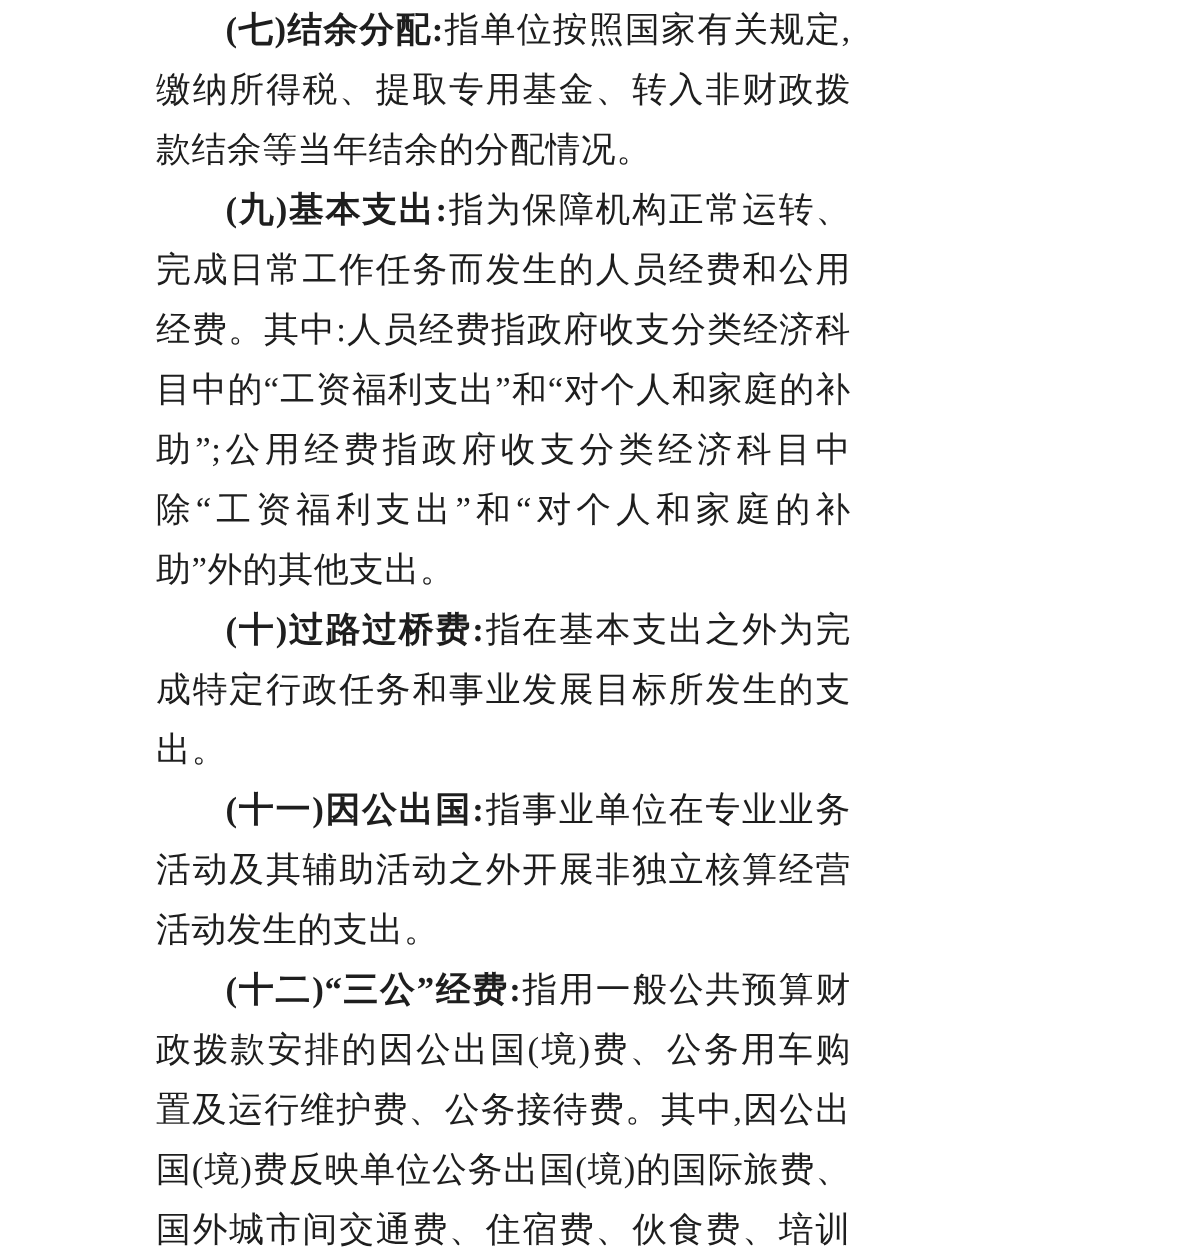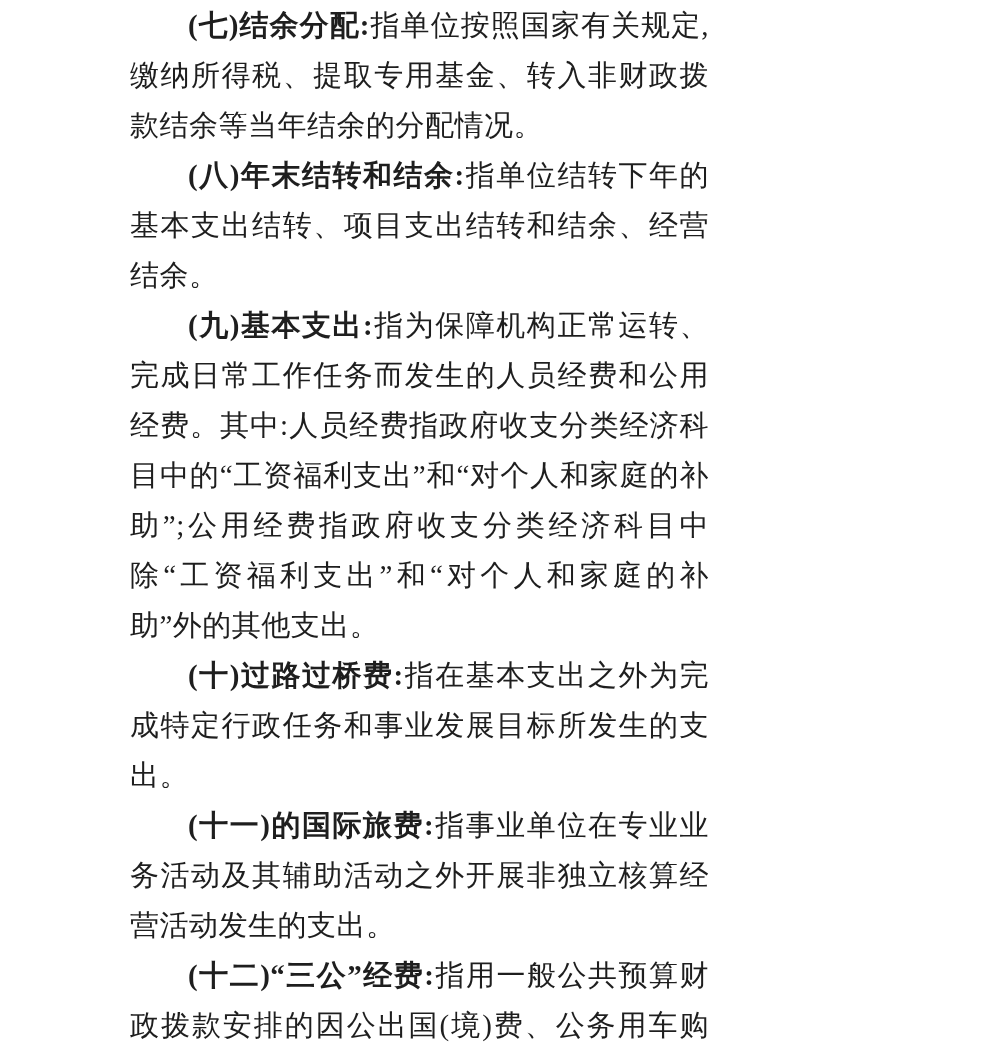--- a/index.html
+++ b/index.html
@@ -40,23 +40,22 @@
     font-weight: 400;
   }
 </style>
 </head>
 <body>
 
 <div class="page">
 
   <p class="para"><span class="term-head">(七)结余分配:</span><span class="term-body">指单位按照国家有关规定,缴纳所得税、提取专用基金、转入非财政拨款结余等当年结余的分配情况。</span></p>
 
-  <p class="para"><span class="term-head">(八)年末结转和结余:</span><span class="term-body">指单位结转下年的基本支出结转、项目支出结转和结余、经营结余。</span></p>
 
   <p class="para"><span class="term-head">(九)基本支出:</span><span class="term-body">指为保障机构正常运转、完成日常工作任务而发生的人员经费和公用经费。其中:人员经费指政府收支分类经济科目中的“工资福利支出”和“对个人和家庭的补助”;公用经费指政府收支分类经济科目中除“工资福利支出”和“对个人和家庭的补助”外的其他支出。</span></p>
 
   <p class="para"><span class="term-head">(十)过路过桥费:</span><span class="term-body">指在基本支出之外为完成特定行政任务和事业发展目标所发生的支出。</span></p>
 
-  <p class="para"><span class="term-head">(十一)的国际旅费:</span><span class="term-body">指事业单位在专业业务活动及其辅助活动之外开展非独立核算经营活动发生的支出。</span></p>
+  <p class="para"><span class="term-head">(十一)因公出国:</span><span class="term-body">指事业单位在专业业务活动及其辅助活动之外开展非独立核算经营活动发生的支出。</span></p>
 
   <p class="para"><span class="term-head">(十二)“三公”经费:</span><span class="term-body">指用一般公共预算财政拨款安排的因公出国(境)费、公务用车购置及运行维护费、公务接待费。其中,因公出国(境)费反映单位公务出国(境)的国际旅费、国外城市间交通费、住宿费、伙食费、培训费、公杂费等支出;公务用车购置费反映单位公务用车购置支出(含车辆购置税);公务用车运行维护费反映单位按规定保留的公务用车燃料费、维修费、过路过桥费、保险费、安全奖励费用等支出;公务接待费反映单位按规定开支的各类公务接待(含外宾接待)</span></p>
 
 </div>
 
 </body></html>

